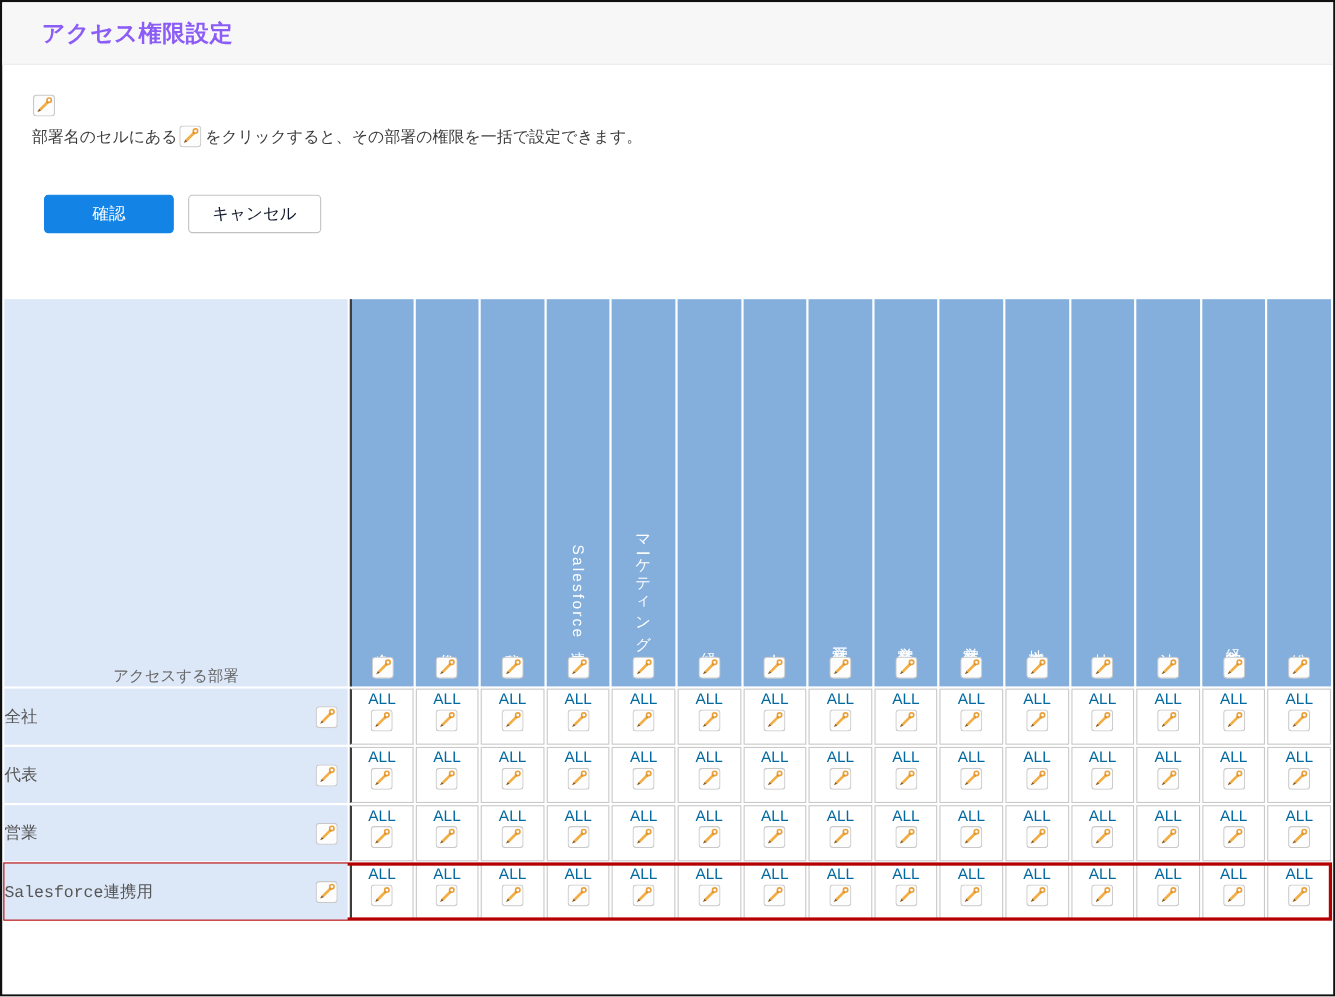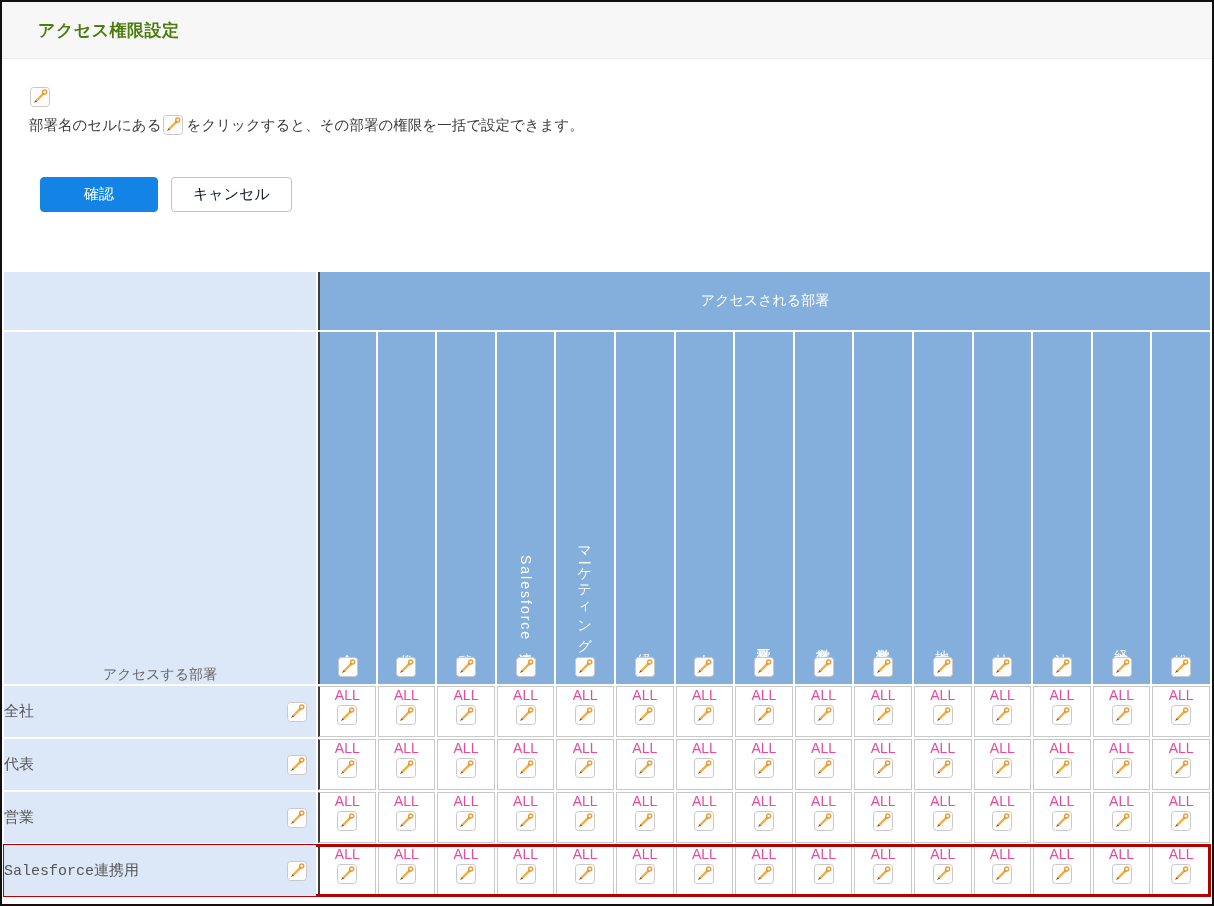--- a/index.html
+++ b/index.html
@@ -6,21 +6,21 @@
   .frame {
     width:1214px; height:906px; box-sizing:border-box;
     border:2px solid #101010; background:#fff; overflow:hidden;
     font-family:"Liberation Sans","DejaVu Sans",sans-serif;
   }
   
   .title-bar {
     height:57px; background:#f7f7f8; border-bottom:1px solid #ebebed;
     display:flex; align-items:center; padding-left:36px; box-sizing:border-box;
   }
-  .page-title { font-size:17px; font-weight:bold; color:#4d7c0f; letter-spacing:.5px; }
+  .page-title { font-size:21px; font-weight:bold; color:#8b5cf6; letter-spacing:.5px; }
   
   .instructions { margin:24px 0 0 27px; font-size:14.5px; color:#3c3c3c; line-height:28px; }
   .pencil-slot { display:inline-block; width:20px; height:20px; vertical-align:-5px; margin:0 4px 0 1px; }
   
   .btn-row { margin:38px 0 0 38px; display:flex; gap:13px; }
   .btn { font-family:inherit; font-size:15px; border-radius:4px; cursor:pointer; }
   .btn-confirm { width:118px; height:35px; background:#1384e5; border:1px solid #1384e5; color:#fff; }
   .btn-cancel  { height:35px; padding:0 21px; background:#fff; border:1px solid #c2c2c2; color:#0f172a; }
   
   table.matrix {
@@ -40,21 +40,21 @@
   .vtext {
     writing-mode:vertical-rl; text-orientation:mixed;
     color:#fff; font-size:14px; line-height:1.15; letter-spacing:2px;
   }
   .col-header .pencil-slot { margin:10px 0 7px; vertical-align:baseline; }
   .dr td { height:51px; }
   .row-label-cell { position:relative; padding-left:13px; font-size:15px; color:#565656; vertical-align:middle; }
   .row-label-cell .pencil-slot { position:absolute; right:9px; top:50%; margin:0; transform:translateY(-50%); }
   .data-cell { background:#fff; border:1px solid #c9c9c9; text-align:center; vertical-align:top; padding-top:3px; }
   .data-cell.first-data { border-left:2px solid #3e3e3e; }
-  .all-link { display:block; color:#ec4899; font-size:14px; line-height:17px; text-decoration:none; cursor:pointer; }
+  .all-link { display:block; color:#0369a1; font-size:14px; line-height:17px; text-decoration:none; cursor:pointer; }
   .data-cell .pencil-slot { margin:1px 0 0; }
   tr.highlighted { outline:3px solid #b40000; outline-offset:-2px; }
 </style>
 </head>
 <body>
 
 <div class="frame">
 
   <div class="title-bar">
     <span class="page-title">アクセス権限設定</span>
@@ -99,24 +99,20 @@
         <col>
         <col>
         <col>
         <col>
         <col>
         <col>
         <col>
         <col>
     </colgroup>
     <tbody id="matrix-body">
-      <tr class="ghr">
-        <td class="lt"></td>
-        <td class="bl col-group-header" colspan="15">アクセスされる部署</td>
-      </tr>
       <tr class="chr" id="col-header-row">
         <td class="lt row-group-header">アクセスする部署</td>
       <td class="bl col-header first-data">
     <div class="col-header-inner">
       <span class="vtext">全社</span>
       <span class="pencil-slot">
   <svg width="20" height="20" viewBox="0 0 20 20">
     <rect x="0.5" y="0.5" width="19" height="19" rx="3" fill="#fdfdfd" stroke="#c9c9c9"></rect>
     <circle cx="14.7" cy="5.1" r="2" fill="none" stroke="#eaa13c" stroke-width="1.5"></circle>
     <polygon points="12.9,5.6 14.6,7.3 7.3,14.6 5.6,12.9" fill="#f2ad43"></polygon>

